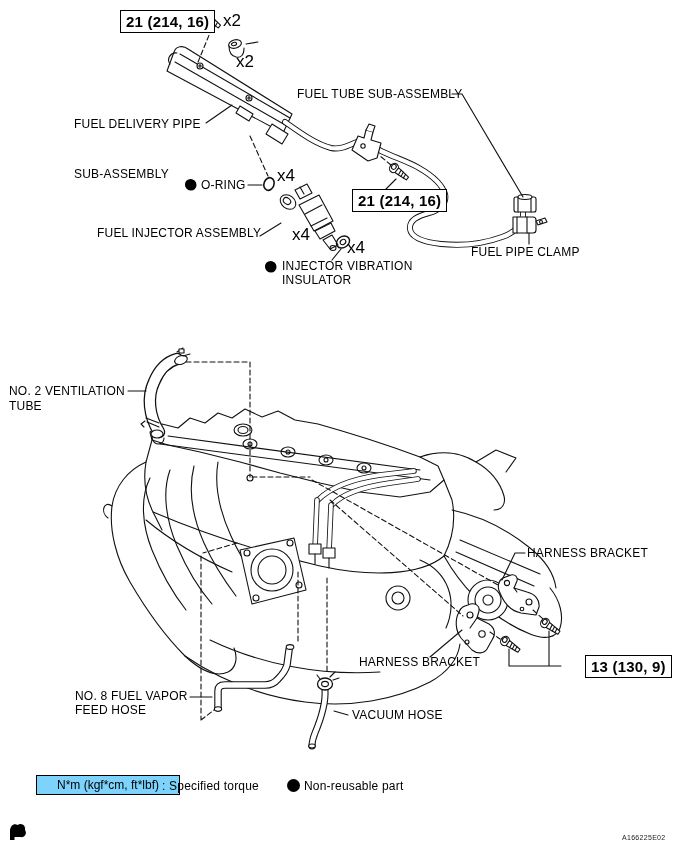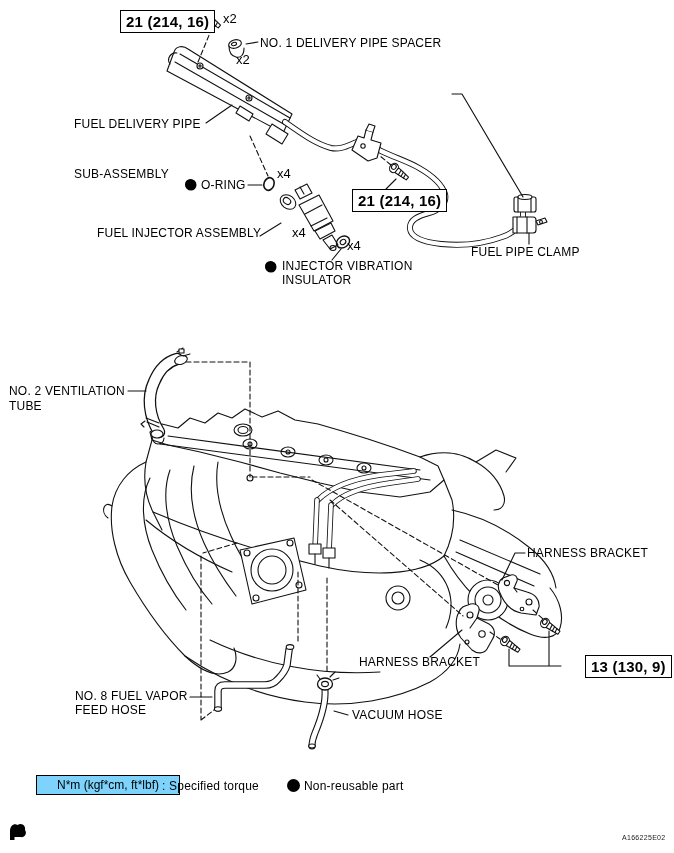--- a/index.html
+++ b/index.html
@@ -1,20 +1,20 @@
 <!DOCTYPE html>
 <html><head>
 <meta charset="utf-8">
 <style>
   html,body{margin:0;padding:0;background:#fff;}
   #page{position:relative;width:674px;height:853px;background:#fff;overflow:hidden;
         font-family:"Liberation Sans",sans-serif;color:#000;}
   #art{position:absolute;left:0;top:0;}
   .lbl{position:absolute;font-size:12px;line-height:14px;white-space:nowrap;letter-spacing:.2px;}
-  .qty{position:absolute;font-size:13px;white-space:nowrap;}
+  .qty{position:absolute;font-size:17px;white-space:nowrap;}
   .tq{position:absolute;border:1.7px solid #000;background:#fff;font-size:15px;font-weight:bold;
       padding:2px 5px;white-space:nowrap;letter-spacing:.2px;}
   .bullet{position:absolute;width:11px;height:11px;border-radius:50%;background:#000;}
   .bullet.lg{width:13px;height:13px;}
   .legend-box{position:absolute;border:1.5px solid #000;background:#7dd3fc;font-size:12px;
       padding:2px 20px;white-space:nowrap;}
   .figcode{position:absolute;font-size:7px;letter-spacing:.3px;color:#222;}
 </style>
 </head>
 <body>
@@ -249,26 +249,26 @@
       <circle cx="191" cy="185" r="5.5" fill="#000" stroke="none"></circle>
       <circle cx="271" cy="267" r="5.5" fill="#000" stroke="none"></circle>
 
       <path d="M10,840 V831 C10,826 14,823 17.5,825 C21.5,822 26,825.5 25,830 C27.5,833.5 24.5,838 20.5,837 L14.5,837 L14.5,840 Z" fill="#000" stroke="none"></path>
     </g>
   </svg>
 
   <div class="tq" style="left:120px;top:10px;">21 (214, 16)</div>
   <div class="qty" style="left:223px;top:11px;">x2</div>
 
-  <div class="lbl" style="left:260px;top:36px;">NO. 1 DELIVERY PIPE SPACER</div>
   <div class="qty" style="left:236px;top:52px;">x2</div>
 
   <div class="lbl" style="left:74px;top:117px;">FUEL DELIVERY PIPE</div>
   <div class="lbl" style="left:74px;top:131px;margin-top:36px;">SUB-ASSEMBLY</div>
 
+  <div class="lbl" style="left:297px;top:87px;">FUEL TUBE SUB-ASSEMBLY</div>
 
   <div class="tq" style="left:352px;top:189px;">21 (214, 16)</div>
 
   <div class="bullet" style="left:185px;top:179px;"></div>
   <div class="lbl" style="left:201px;top:178px;">O-RING</div>
   <div class="qty" style="left:277px;top:166px;">x4</div>
 
   <div class="lbl" style="left:97px;top:226px;">FUEL INJECTOR ASSEMBLY</div>
   <div class="qty" style="left:292px;top:225px;">x4</div>
 

